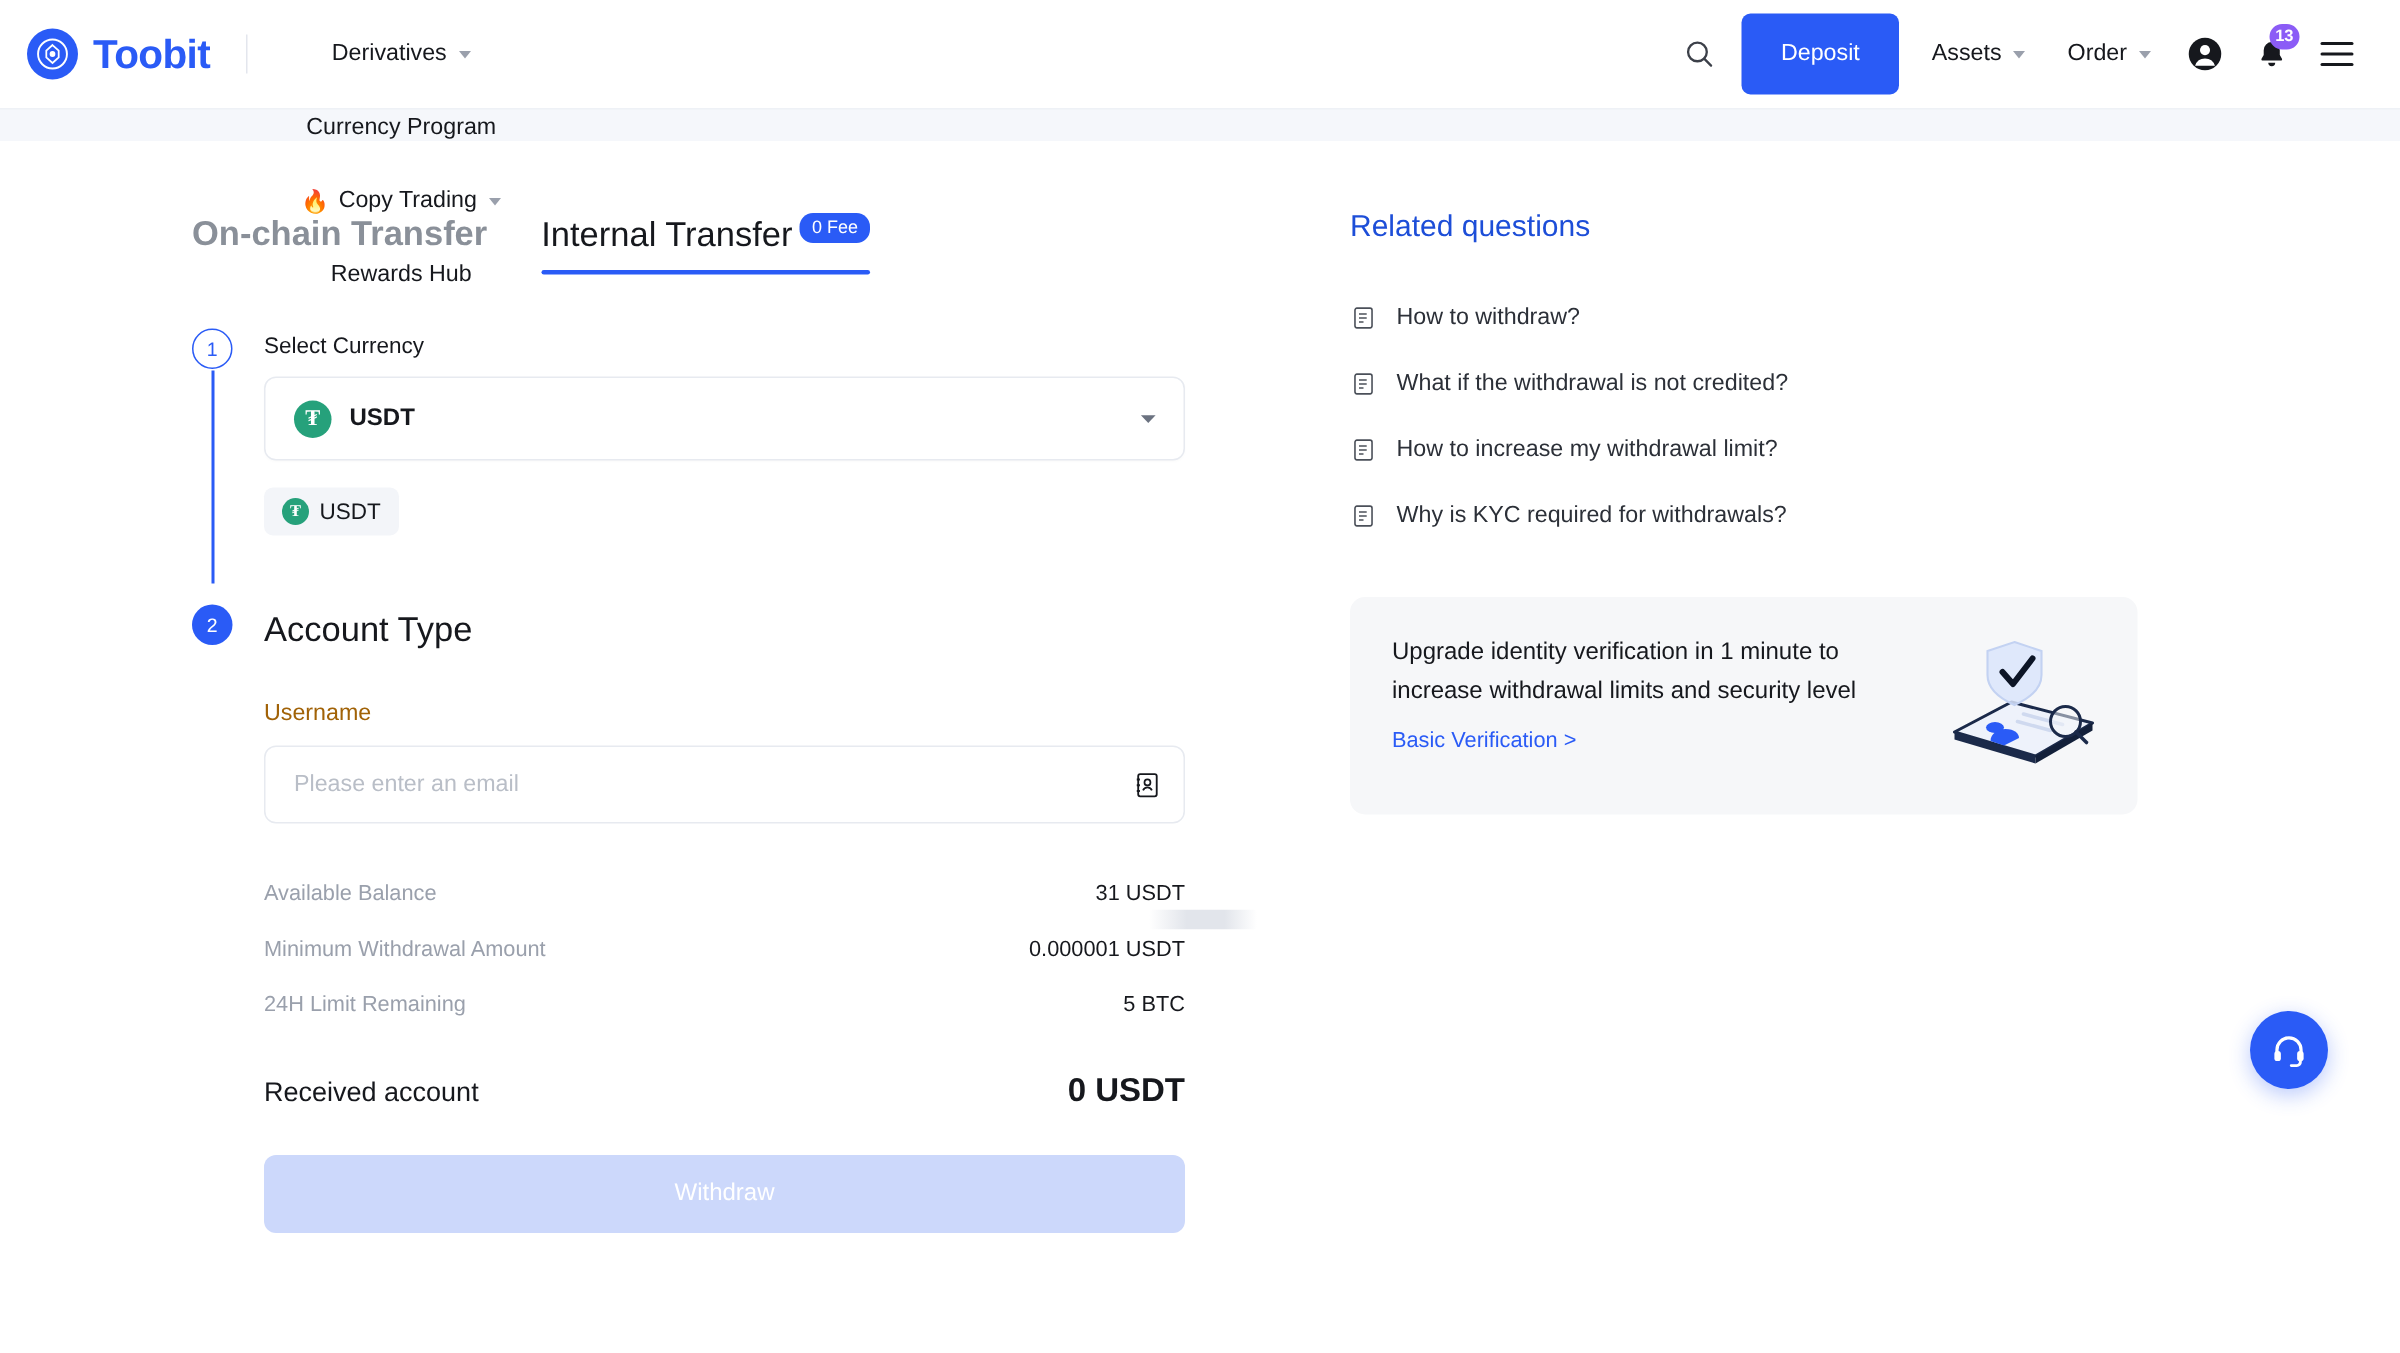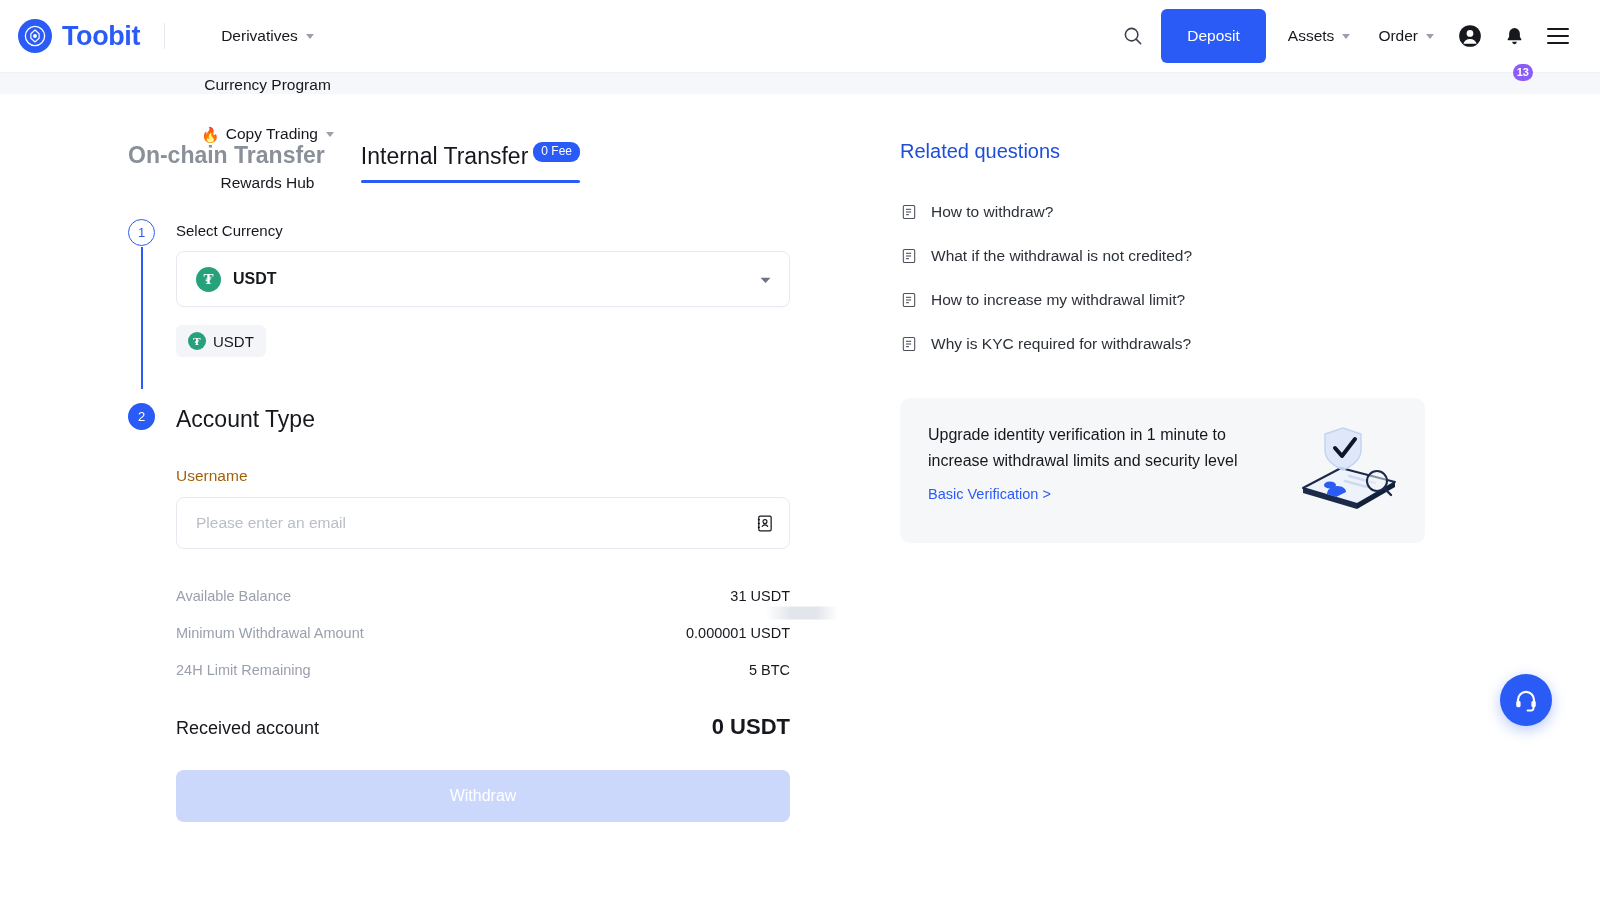--- a/index.html
+++ b/index.html
@@ -70,21 +70,20 @@
   .badge-count {
     position: absolute;
     top: 2px; right: 3px;
     background: #8b5cf6; color: #fff;
     font-size: 11px; font-weight: 600;
     border-radius: 9px;
     min-width: 20px; height: 17px;
     display: flex; align-items: center; justify-content: center;
     padding: 0 4px;
     line-height: 1;
-    margin-top: 48px;
   }
   .hamburger { display: flex; flex-direction: column; gap: 5px; }
   .hamburger span { display: block; width: 22px; height: 2px; background: #16181d; border-radius: 1px; }
 
   .subbar { height: 22px; background: #f5f7fb; border-top: 1px solid #eef1f6; }
 
   
   .page {
     display: flex;
     padding: 0 0 0 0;

